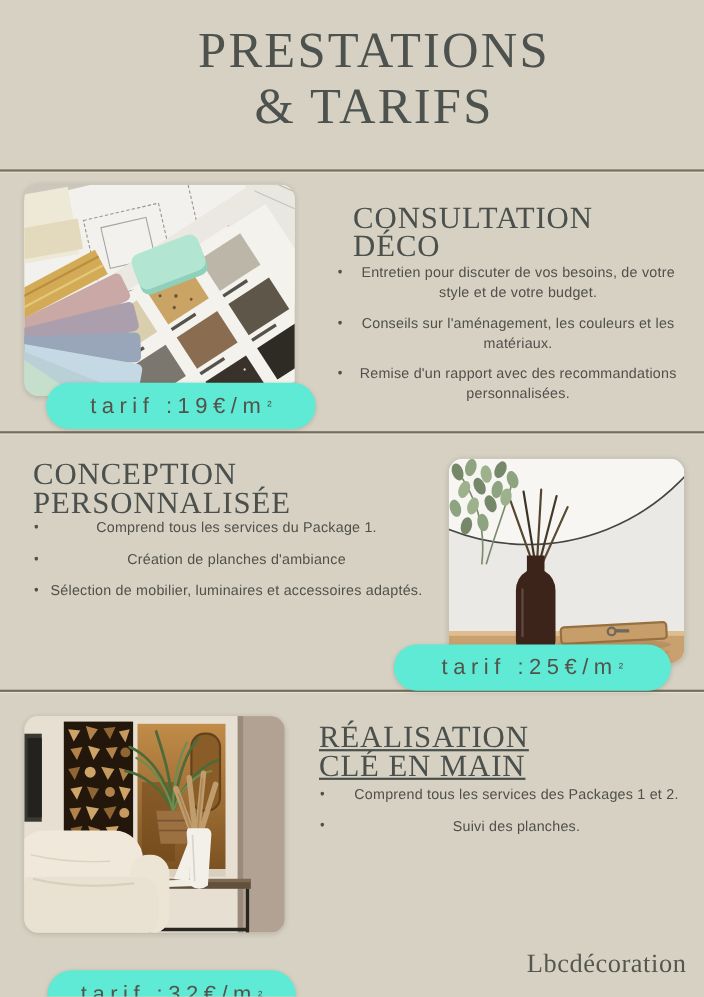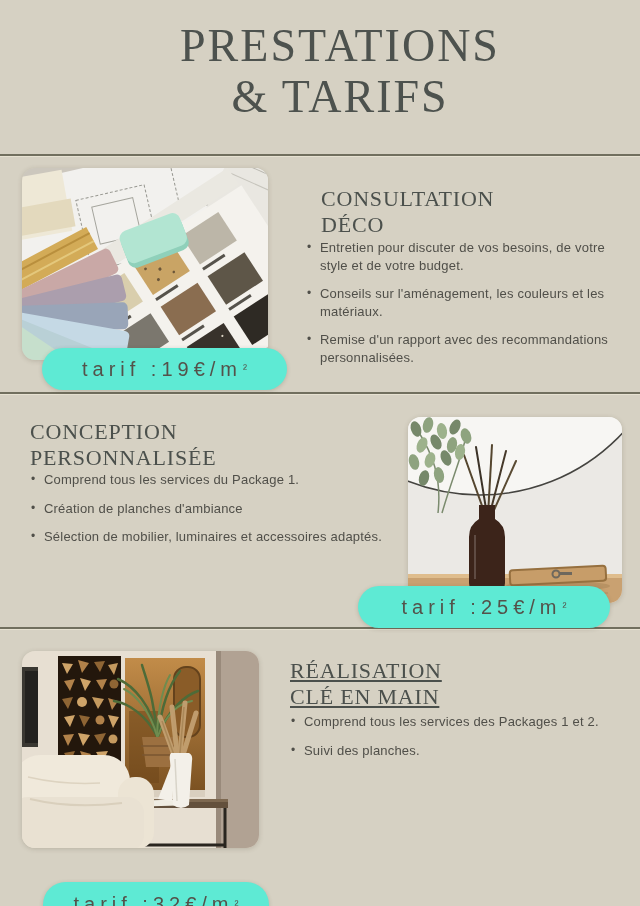--- a/index.html
+++ b/index.html
@@ -52,35 +52,35 @@
   }
   .pill sup{font-size:12px;letter-spacing:0;line-height:0;vertical-align:super;margin-left:1px;}
   #pill-1{left:42px;top:348px;width:245px;height:42px;}
   #pill-2{left:358px;top:586px;width:252px;height:42px;}
   #pill-3{left:43px;top:882px;width:226px;height:45px;}
 
   
   .sec-heading{
     position:absolute;margin:0;
     font-family:"Liberation Serif",serif;font-weight:normal;
-    font-size:22px;line-height:26px;letter-spacing:0.8px;
+    font-size:28px;line-height:26px;letter-spacing:0.8px;
     color:#4b504c;
   }
   .sec-heading span{display:block;}
   #heading-1{left:321px;top:186px;}
   #heading-2{left:30px;top:419px;}
   #heading-3{left:290px;top:658px;text-decoration:underline;}
 
   
   .bullets{
     position:absolute;margin:0;padding:0;list-style:none;
     font-size:13px;line-height:17.5px;letter-spacing:0.2px;
     color:#504f49;
   }
-  .bullets li{position:relative;padding-left:14px;margin-bottom:11px;}
+  .bullets li{position:relative;padding-left:14px;margin-bottom:11px;text-align:center;}
   .bullets li::before{
     content:"\2022";position:absolute;left:1px;top:0;
     font-size:12px;color:#504f49;
   }
   #bullets-1{left:306px;top:239px;width:316px;}
   #bullets-2{left:30px;top:471px;width:356px;}
   #bullets-3{left:290px;top:713px;width:345px;}
 
   
   #brand{
@@ -395,14 +395,15 @@
   <ul id="bullets-3" class="bullets">
     <li>Comprend tous les services des Packages 1 et 2.</li>
     <li>Suivi des planches.</li>
   </ul>
 
   <div id="pill-3" class="pill">
     <span>tarif :32€/m</span>
       <sup>²</sup>
   </div>
 
+  <div id="brand">Lbcdécoration</div>
 
 </div>
 
 </body></html>

